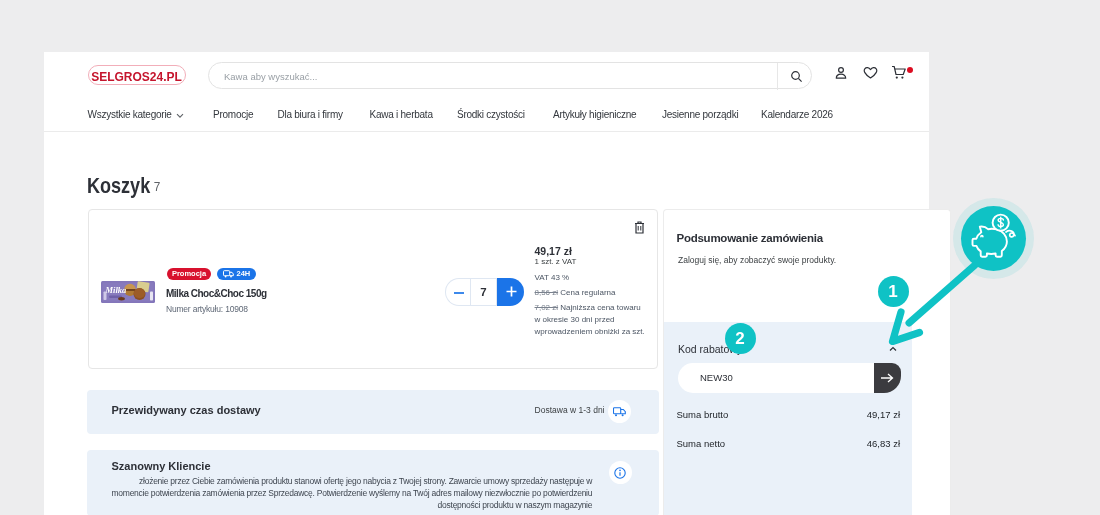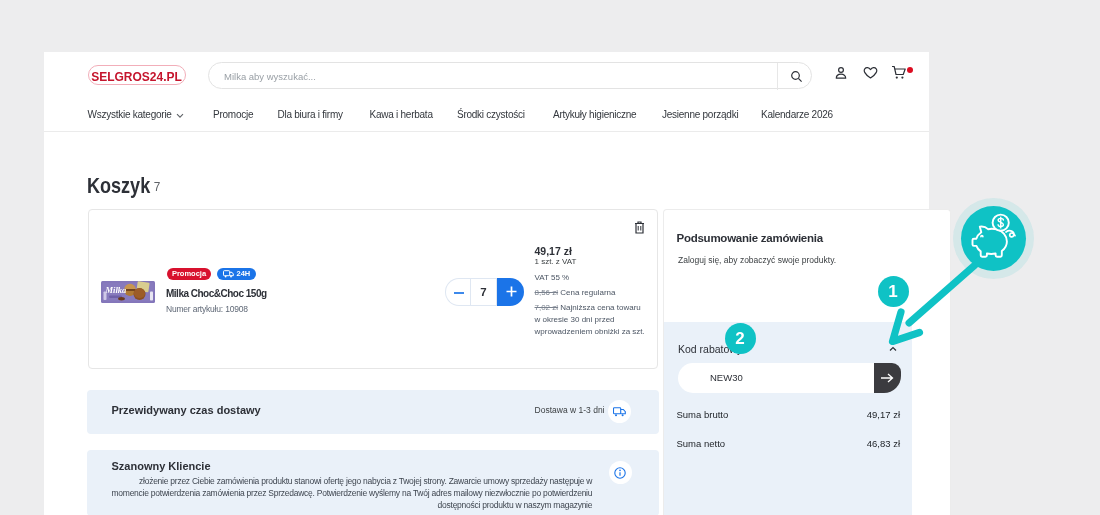--- a/index.html
+++ b/index.html
@@ -55,41 +55,41 @@
   
   .scard { left:619px; top:156.5px; width:288px; height:319.5px; border:1px solid #ececec; border-radius:4px 4px 0 0; background:#fff; border-bottom:none; }
   .stitle { position:absolute; left:12.5px; top:22px; font-size:11.5px; letter-spacing:-0.25px; font-weight:bold; color:#2d3037; }
   .ssub { position:absolute; left:14px; top:45px; font-size:8.5px; color:#3c4043; }
   .sbtn { position:absolute; left:15px; top:68px; width:220px; height:30px; border:1px solid #5f6368; border-radius:15px; font-size:9.5px; letter-spacing:-0.4px; color:#2d3037; text-align:center; line-height:28px; }
   .sblue { position:absolute; left:0; top:112px; width:248px; height:207.5px; background:#eaf1f9; }
   .kod { position:absolute; left:14px; top:21px; font-size:10.5px; color:#2d3037; }
   .chev { position:absolute; left:225px; top:23px; width:8px; height:8px; }
   .inputrow { position:absolute; left:14px; top:41px; width:223px; height:30px; }
   .inp { position:absolute; left:0; top:0; width:196px; height:30px; background:#fff; border-radius:15px 0 0 15px; }
-  .inp span { position:absolute; left:24px; top:9.5px; font-size:9.5px; color:#2d3037;padding-left:8px; }
+  .inp span { position:absolute; left:14px; top:9.5px; font-size:9.5px; color:#2d3037;padding-left:8px; }
   .inbtn { position:absolute; left:196px; top:0; width:27px; height:30px; background:#3b3b3f; border-radius:0 9px 17px 0; }
   .srow { position:absolute; left:12.5px; width:223.5px; font-size:9.5px; color:#22262b; }
   .srow .v { position:absolute; right:0; top:0; }
   .freeline { position:absolute; left:14px; top:176px; width:230px; font-size:9px; color:#22262b; white-space:nowrap; }
   .pbar { position:absolute; left:14px; top:197px; width:222px; height:7.5px; background:#fff; border-radius:4px; }
   .pfill { position:absolute; left:0; top:0; width:42px; height:7.5px; background:#37373b; border-radius:4px; }
 
   
   .annot { position:absolute; left:0; top:0; pointer-events:none; }
   .numc { position:absolute; width:31px; height:31px; background:#0fc2c5; border-radius:50%; color:#fff;
           font-size:17px; font-weight:bold; text-align:center; line-height:31px; }
 </style>
 </head>
 <body>
 
 <div class="page">
 
   <div class="abs logo">SELGROS24.PL</div>
   <div class="abs search">
-    <span class="ph">Milka aby wyszukać...</span>
+    <span class="ph">Kawa aby wyszukać...</span>
     <span class="div"></span>
     <svg style="position:absolute;right:8px;top:7px" width="13" height="13" viewBox="0 0 13 13">
       <circle cx="5.5" cy="5.5" r="3.8" fill="none" stroke="#2d3037" stroke-width="1.2"></circle>
       <line x1="8.4" y1="8.4" x2="11.6" y2="11.6" stroke="#2d3037" stroke-width="1.2"></line>
     </svg>
   </div>
   <svg class="abs hicon" style="left:790px" width="14" height="14" viewBox="0 0 14 14">
     <circle cx="7" cy="4" r="2.4" fill="none" stroke="#2d3037" stroke-width="1.2"></circle>
     <path d="M2.3 12.2 C2.3 9.6 4.3 8.2 7 8.2 C9.7 8.2 11.7 9.6 11.7 12.2 Z" fill="none" stroke="#2d3037" stroke-width="1.2" stroke-linejoin="round"></path>
   </svg>
@@ -162,21 +162,21 @@
       <div class="stepM">7</div>
       <div class="stepR">
         <svg style="position:absolute;left:8.5px;top:8.5px" width="11" height="11" viewBox="0 0 11 11">
             <path d="M5.5 0.5 V10.5 M0.5 5.5 H10.5" stroke="#fff" stroke-width="1.7"></path>
           </svg>
       </div>
     </div>
     <div class="pricecol">
       <div class="pr1">49,17 zł</div>
       <div class="pr2">1 szt. z VAT</div>
-      <div class="pr3">VAT 55 %</div>
+      <div class="pr3">VAT 43 %</div>
       <div class="pr4"><span class="strike">8,56 zł</span> Cena regularna</div>
       <div class="pr4b"><span class="strike">7,02 zł</span> Najniższa cena towaru<br>w okresie 30 dni przed<br>wprowadzeniem obniżki za szt.</div>
     </div>
   </div>
 
   <div class="abs bluecard bc1">
     <b>Przewidywany czas dostawy</b>
     <span class="dd">Dostawa w 1-3 dni</span>
     <div class="circicon" style="right:28px;top:10px">
       <svg style="position:absolute;left:5px;top:7px" width="13" height="10" viewBox="0 0 13 10">

